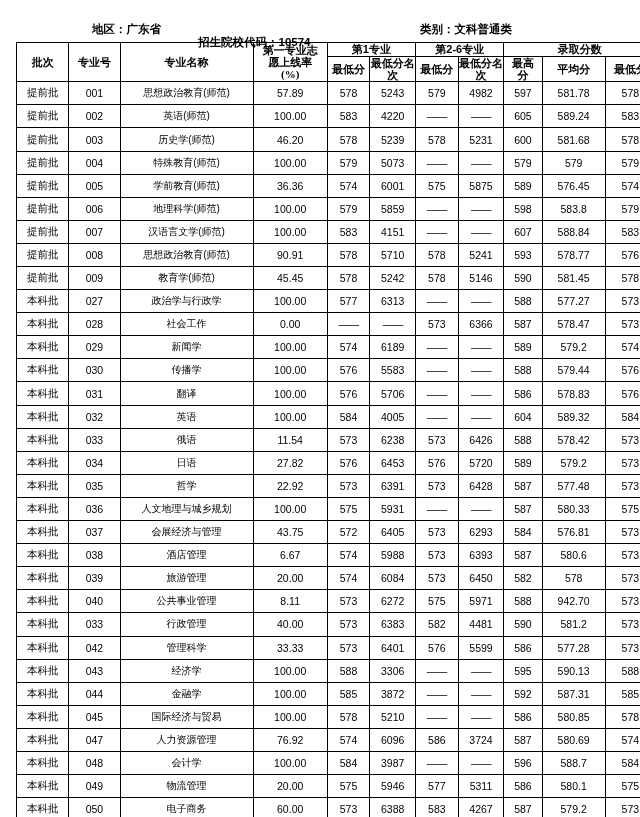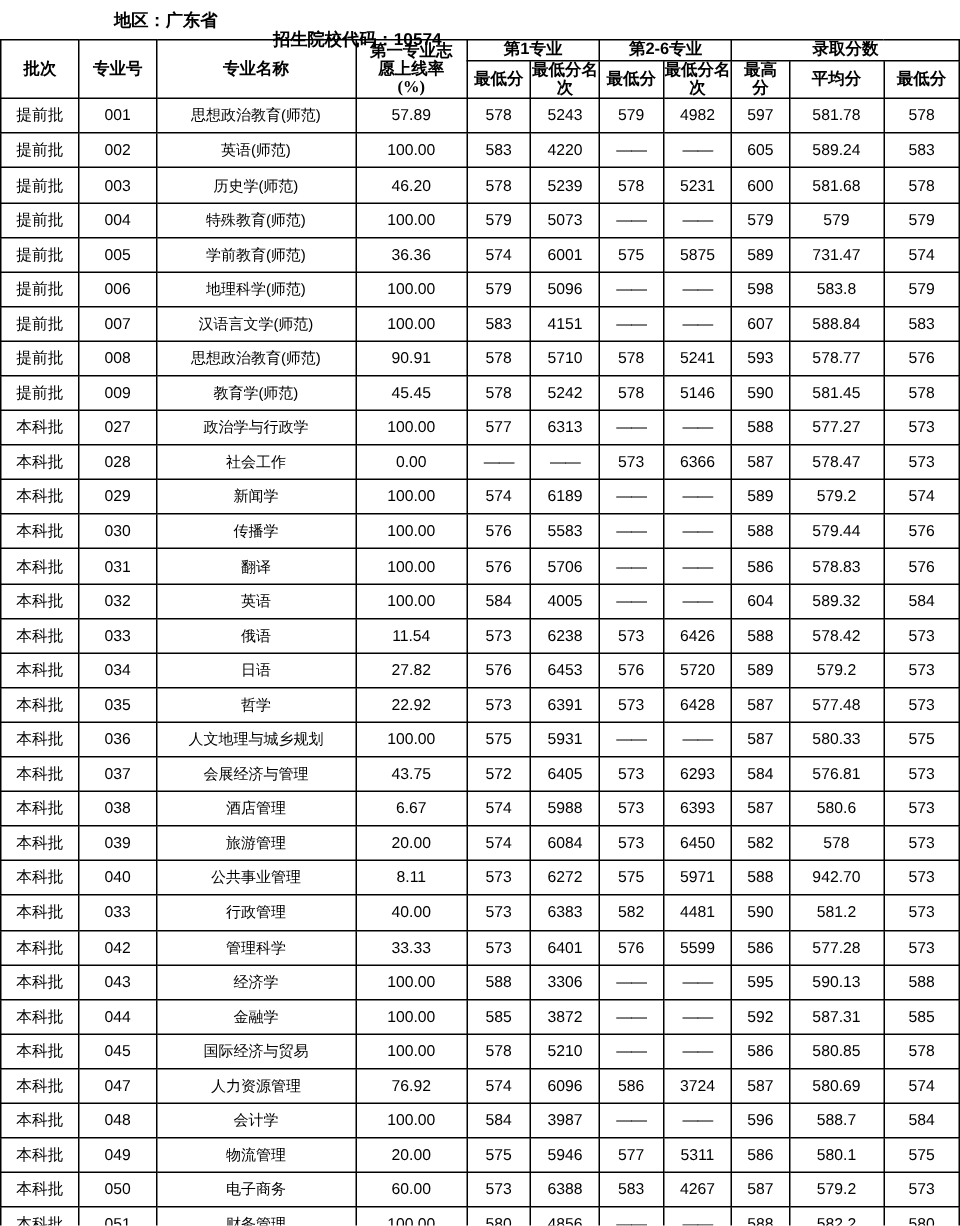--- a/index.html
+++ b/index.html
@@ -11,21 +11,21 @@
     width: 640px;
     height: 817px;
     font-family: "Liberation Sans", sans-serif;
     color: #000000;
     overflow: hidden;
   }
   .page {
     width: 640px;
     height: 817px;
     box-sizing: border-box;
-    padding: 0;
+    padding: 16px;
     position: relative;
   }
   .meta-row {
     display: flex;
     align-items: center;
     height: 26px;
     font-size: 11.5px;
     font-weight: bold;
     padding: 0 14px;
     box-sizing: border-box;
@@ -78,20 +78,21 @@
   }
 </style>
 </head>
 <body>
 
 <div class="page">
 
   <div class="meta-row">
     <div class="meta-cell m1">地区：广东省</div>
     <div class="meta-cell m2">招生院校代码：10574</div>
+    <div class="meta-cell m3">类别：文科普通类</div>
   </div>
 
   <table class="grid">
     <colgroup>
       <col style="width:48px">
       <col style="width:47px">
       <col style="width:122px">
       <col style="width:68px">
       <col style="width:39px">
       <col style="width:42px">
@@ -190,30 +191,30 @@
         <tr>
           <td class="batch-col">提前批</td>
           <td class="code-col">005</td>
           <td class="name-col">学前教育(师范)</td>
           <td>36.36</td>
           <td>574</td>
           <td>6001</td>
           <td>575</td>
           <td>5875</td>
           <td>589</td>
-          <td>731.47</td>
+          <td>576.45</td>
           <td>574</td>
         </tr>
         <tr>
           <td class="batch-col">提前批</td>
           <td class="code-col">006</td>
           <td class="name-col">地理科学(师范)</td>
           <td>100.00</td>
           <td>579</td>
-          <td>5096</td>
+          <td>5859</td>
           <td class="dash">——</td>
           <td class="dash">——</td>
           <td>598</td>
           <td>583.8</td>
           <td>579</td>
         </tr>
         <tr>
           <td class="batch-col">提前批</td>
           <td class="code-col">007</td>
           <td class="name-col">汉语言文学(师范)</td>

